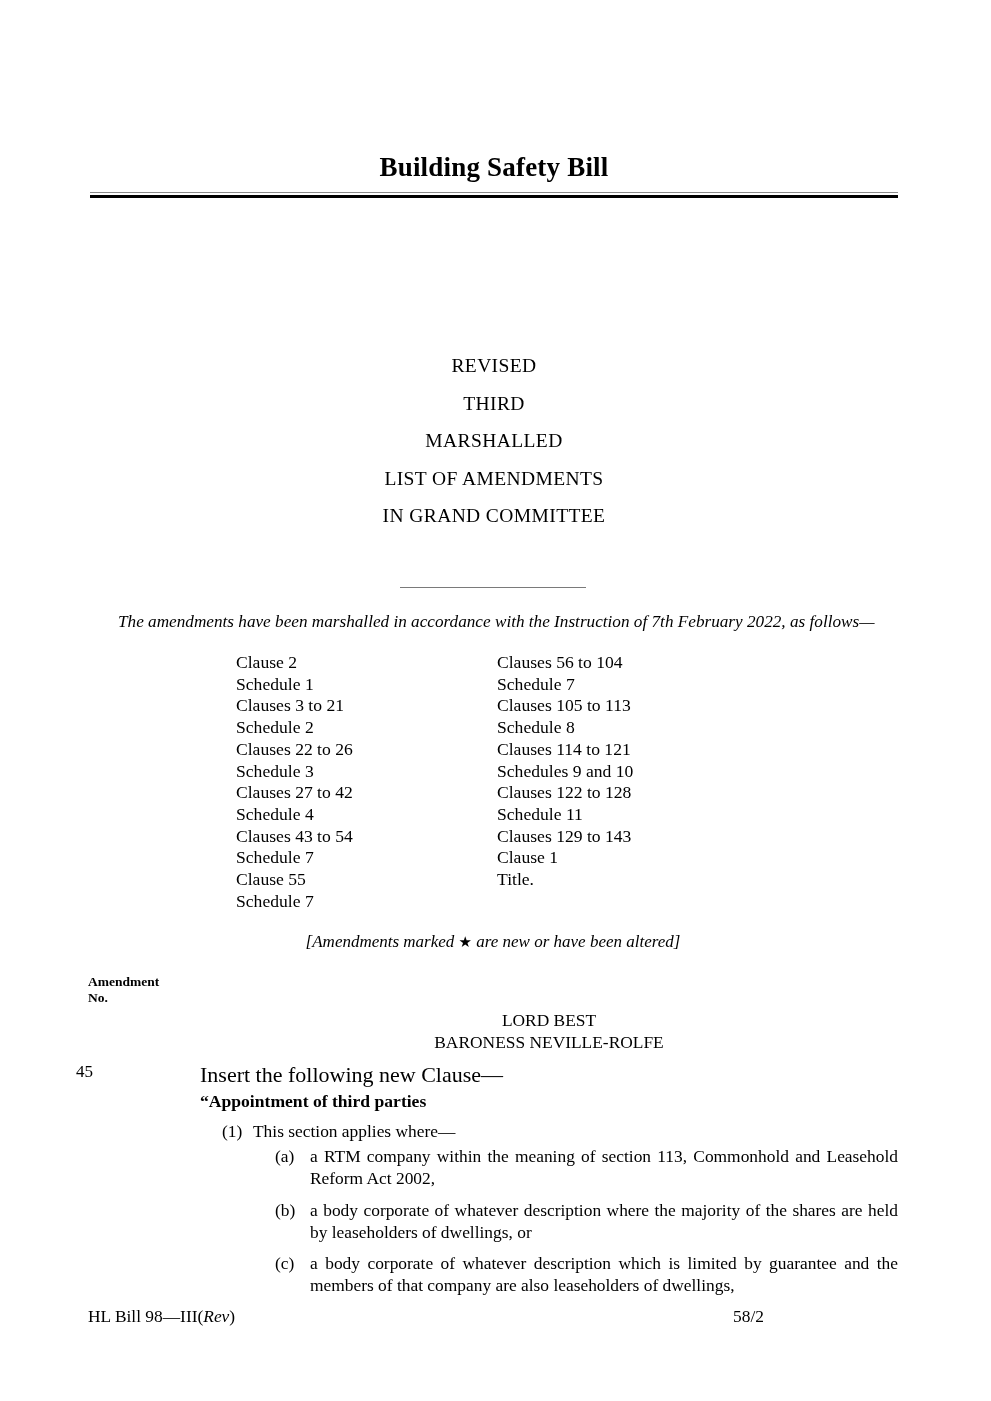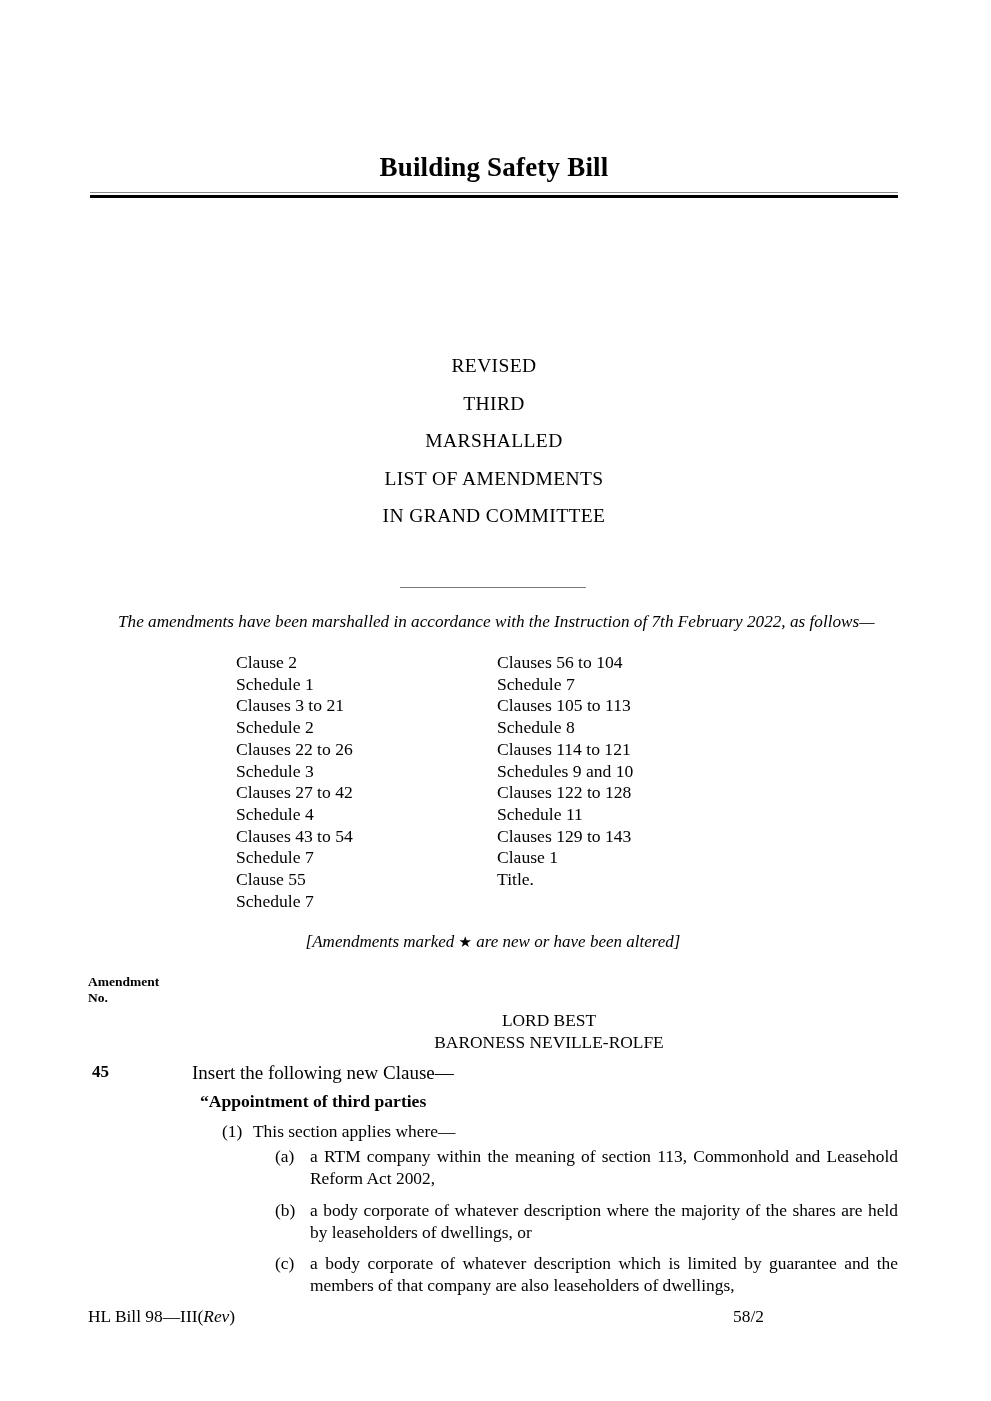--- a/index.html
+++ b/index.html
@@ -150,31 +150,31 @@
     top: 965px;
     width: 698px;
     text-align: center;
     font-size: 17.4px;
     line-height: 22px;
   }
 
   
   .amend-number {
     position: absolute;
-    left: 92px;
+    left: 76px;
     top: 1018px;
     font-size: 17px;
-    font-weight: bold;
+    font-weight: normal;
   }
   .amend-intro {
     position: absolute;
-    left: 192px;
+    left: 200px;
     top: 1018px;
     width: 698px;
-    font-size: 19px;
+    font-size: 22px;
   }
   .clause-title {
     position: absolute;
     left: 200px;
     top: 1047px;
     width: 698px;
     font-size: 17.6px;
     font-weight: bold;
   }
   .subsection {

